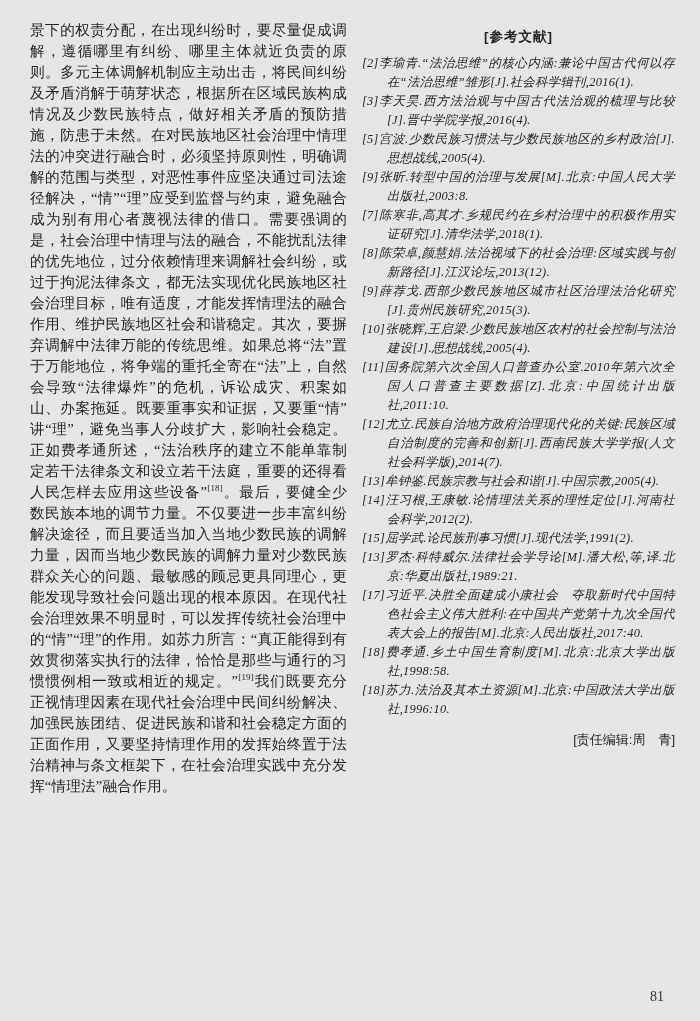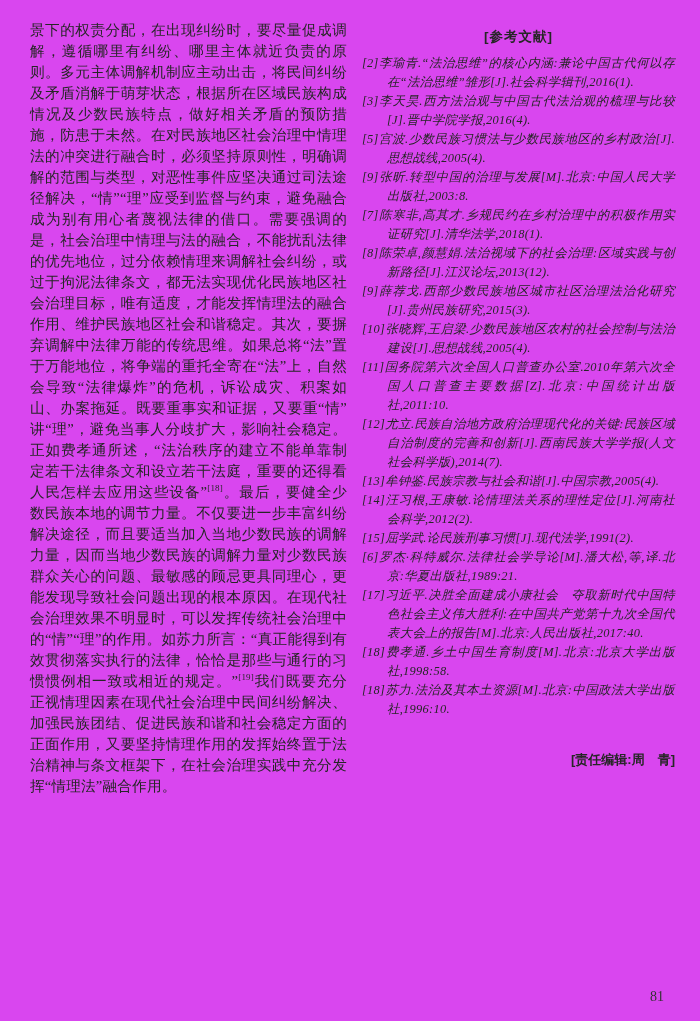--- a/index.html
+++ b/index.html
@@ -1,19 +1,19 @@
 <!DOCTYPE html>
 <html lang="zh"><head>
 <meta charset="utf-8">
 <style>
   html,body { margin:0; padding:0; background:#ffffff; }
   .page {
     position:relative;
     width:700px; height:1021px;
-    background:#d946ef;
+    background:#e5e5e5;
     font-family:"Liberation Serif","DejaVu Serif",serif;
     color:#262626;
     overflow:hidden;
   }
   
   .col-left { position:absolute; left:30px; top:20px; width:317px; }
   .body-text {
     margin:0;
     font-size:14.6px;
     line-height:21px;
@@ -39,23 +39,23 @@
   .ref-item {
     font-style:italic;
     font-size:12.4px;
     line-height:19px;
     padding-left:25px;
     text-indent:-25px;
     text-align:justify;
     letter-spacing:0.3px;
   }
   .editor-line {
-    margin-top:32px;
+    margin-top:12px;
     text-align:right;
-    font-weight:bold;
+    font-weight:normal;
     font-style:normal;
     font-size:13px;
     font-family:"Liberation Sans","DejaVu Sans",sans-serif;
   }
   .page-number {
     position:absolute;
     right:36px;
     bottom:16px;
     font-size:14px;
     color:#333;
@@ -79,21 +79,21 @@
         <div class="ref-item">[9]张昕.转型中国的治理与发展[M].北京:中国人民大学出版社,2003:8.</div>
         <div class="ref-item">[7]陈寒非,高其才.乡规民约在乡村治理中的积极作用实证研究[J].清华法学,2018(1).</div>
         <div class="ref-item">[8]陈荣卓,颜慧娟.法治视域下的社会治理:区域实践与创新路径[J].江汉论坛,2013(12).</div>
         <div class="ref-item">[9]薛荐戈.西部少数民族地区城市社区治理法治化研究[J].贵州民族研究,2015(3).</div>
         <div class="ref-item">[10]张晓辉,王启梁.少数民族地区农村的社会控制与法治建设[J].思想战线,2005(4).</div>
         <div class="ref-item">[11]国务院第六次全国人口普查办公室.2010年第六次全国人口普查主要数据[Z].北京:中国统计出版社,2011:10.</div>
         <div class="ref-item">[12]尤立.民族自治地方政府治理现代化的关键:民族区域自治制度的完善和创新[J].西南民族大学学报(人文社会科学版),2014(7).</div>
         <div class="ref-item">[13]牟钟鉴.民族宗教与社会和谐[J].中国宗教,2005(4).</div>
         <div class="ref-item">[14]汪习根,王康敏.论情理法关系的理性定位[J].河南社会科学,2012(2).</div>
         <div class="ref-item">[15]屈学武.论民族刑事习惯[J].现代法学,1991(2).</div>
-        <div class="ref-item">[6]罗杰·科特威尔.法律社会学导论[M].潘大松,等,译.北京:华夏出版社,1989:21.</div>
+        <div class="ref-item">[13]罗杰·科特威尔.法律社会学导论[M].潘大松,等,译.北京:华夏出版社,1989:21.</div>
         <div class="ref-item">[17]习近平.决胜全面建成小康社会　夺取新时代中国特色社会主义伟大胜利:在中国共产党第十九次全国代表大会上的报告[M].北京:人民出版社,2017:40.</div>
         <div class="ref-item">[18]费孝通.乡土中国生育制度[M].北京:北京大学出版社,1998:58.</div>
         <div class="ref-item">[18]苏力.法治及其本土资源[M].北京:中国政法大学出版社,1996:10.</div>
       </div>
     <div class="editor-line">[责任编辑:周　青]</div>
   </div>
 
   <div class="page-number">81</div>
 
 </div>

